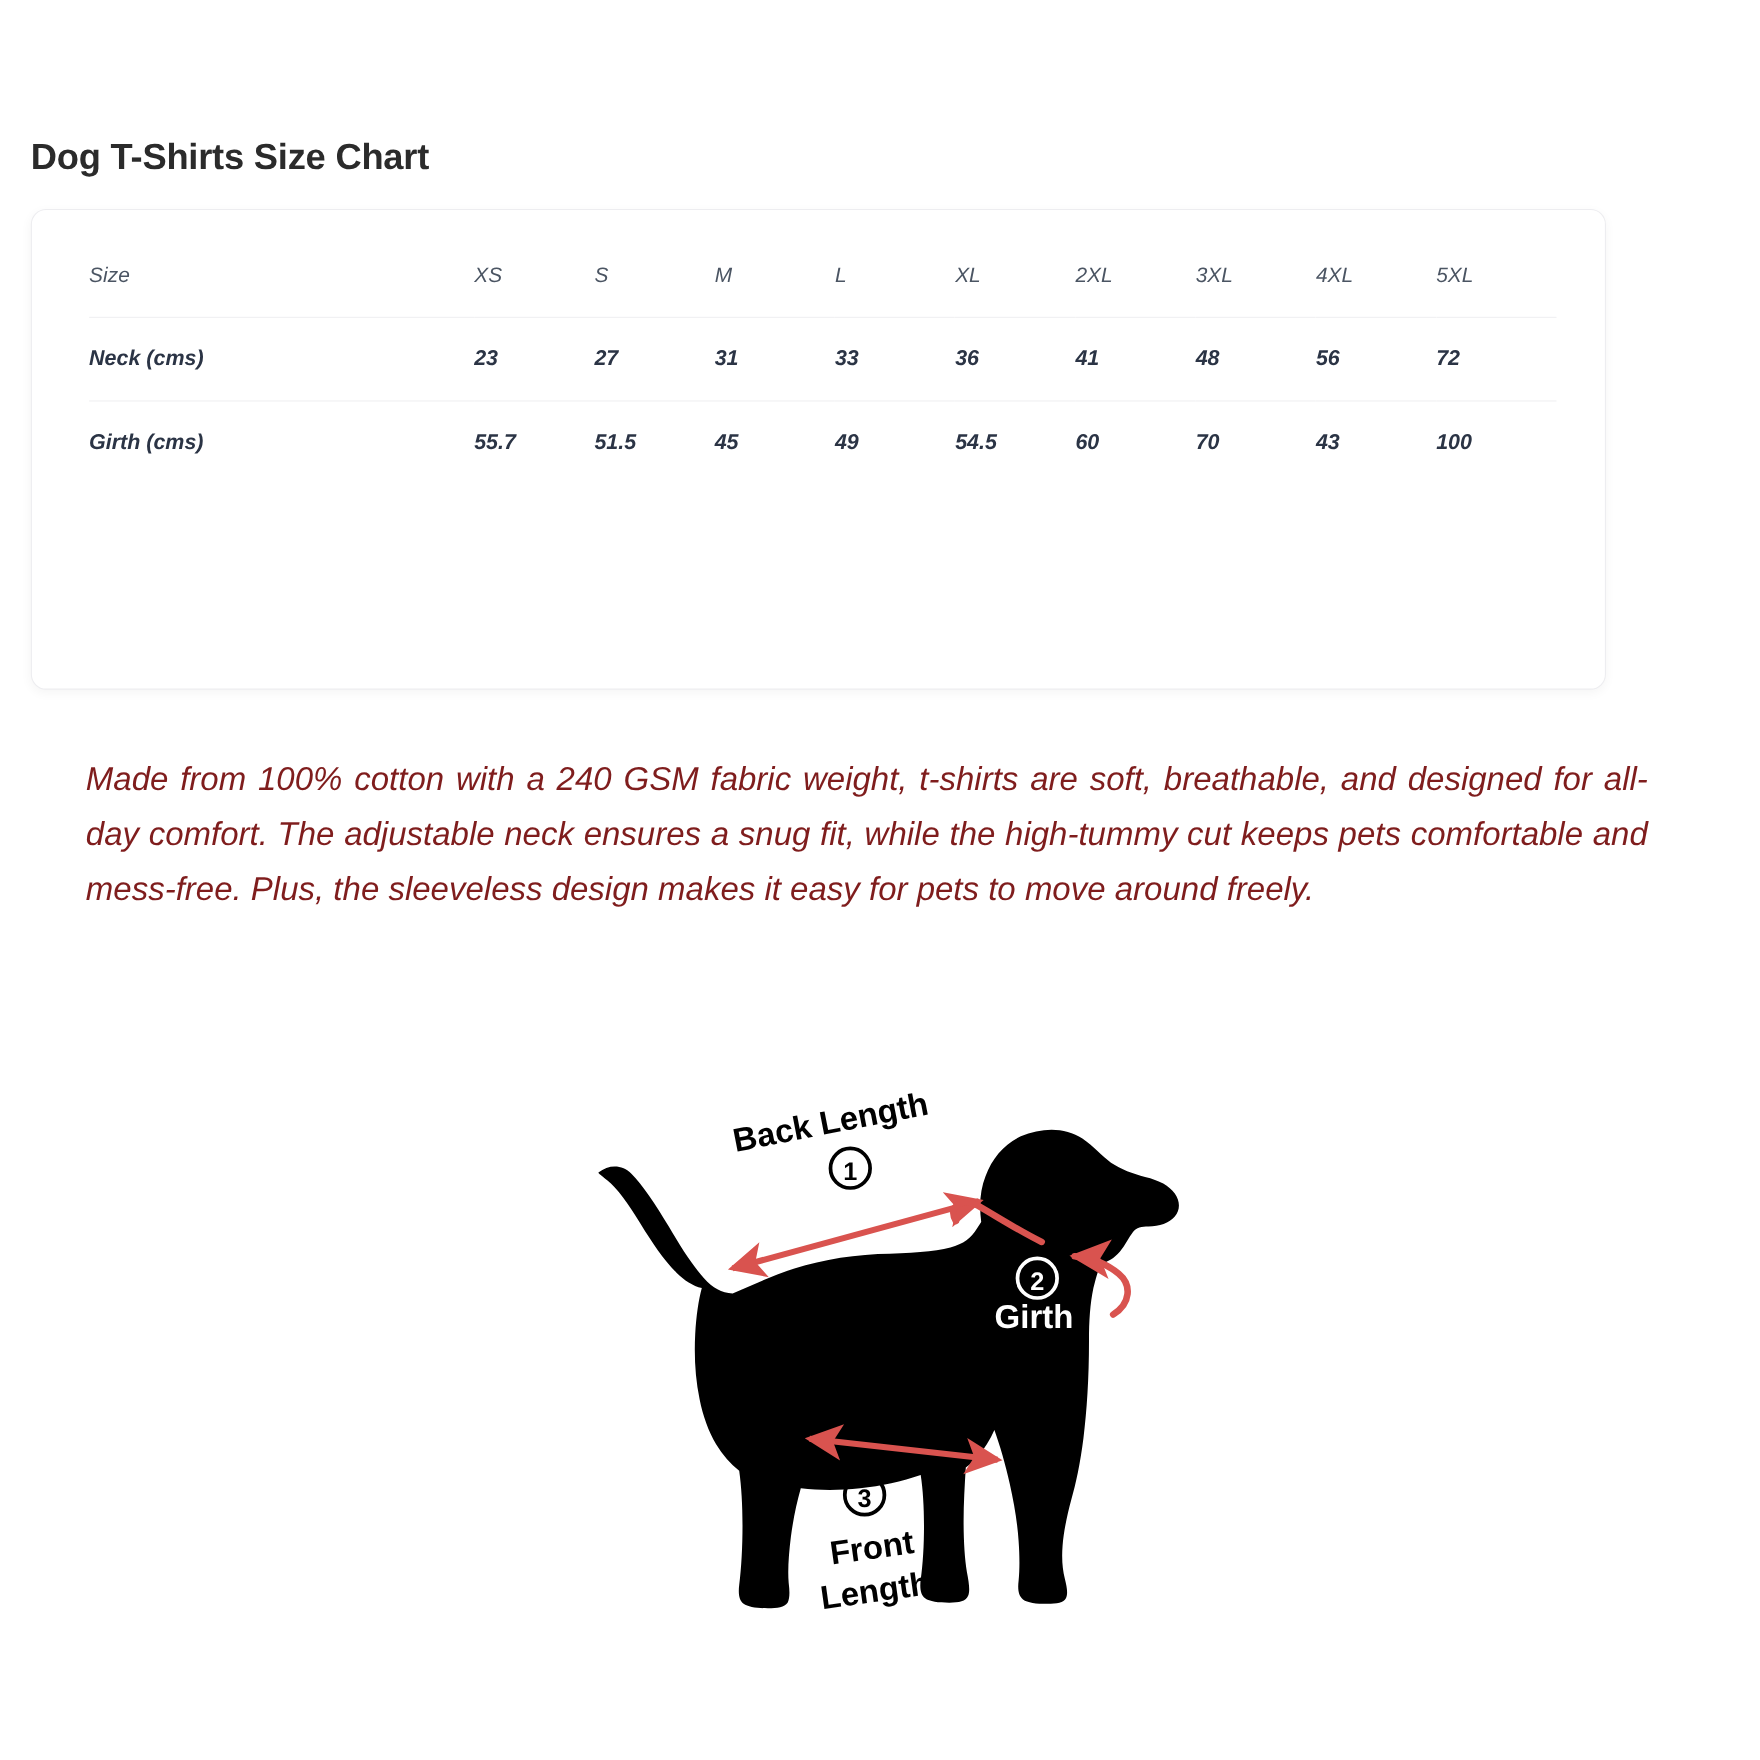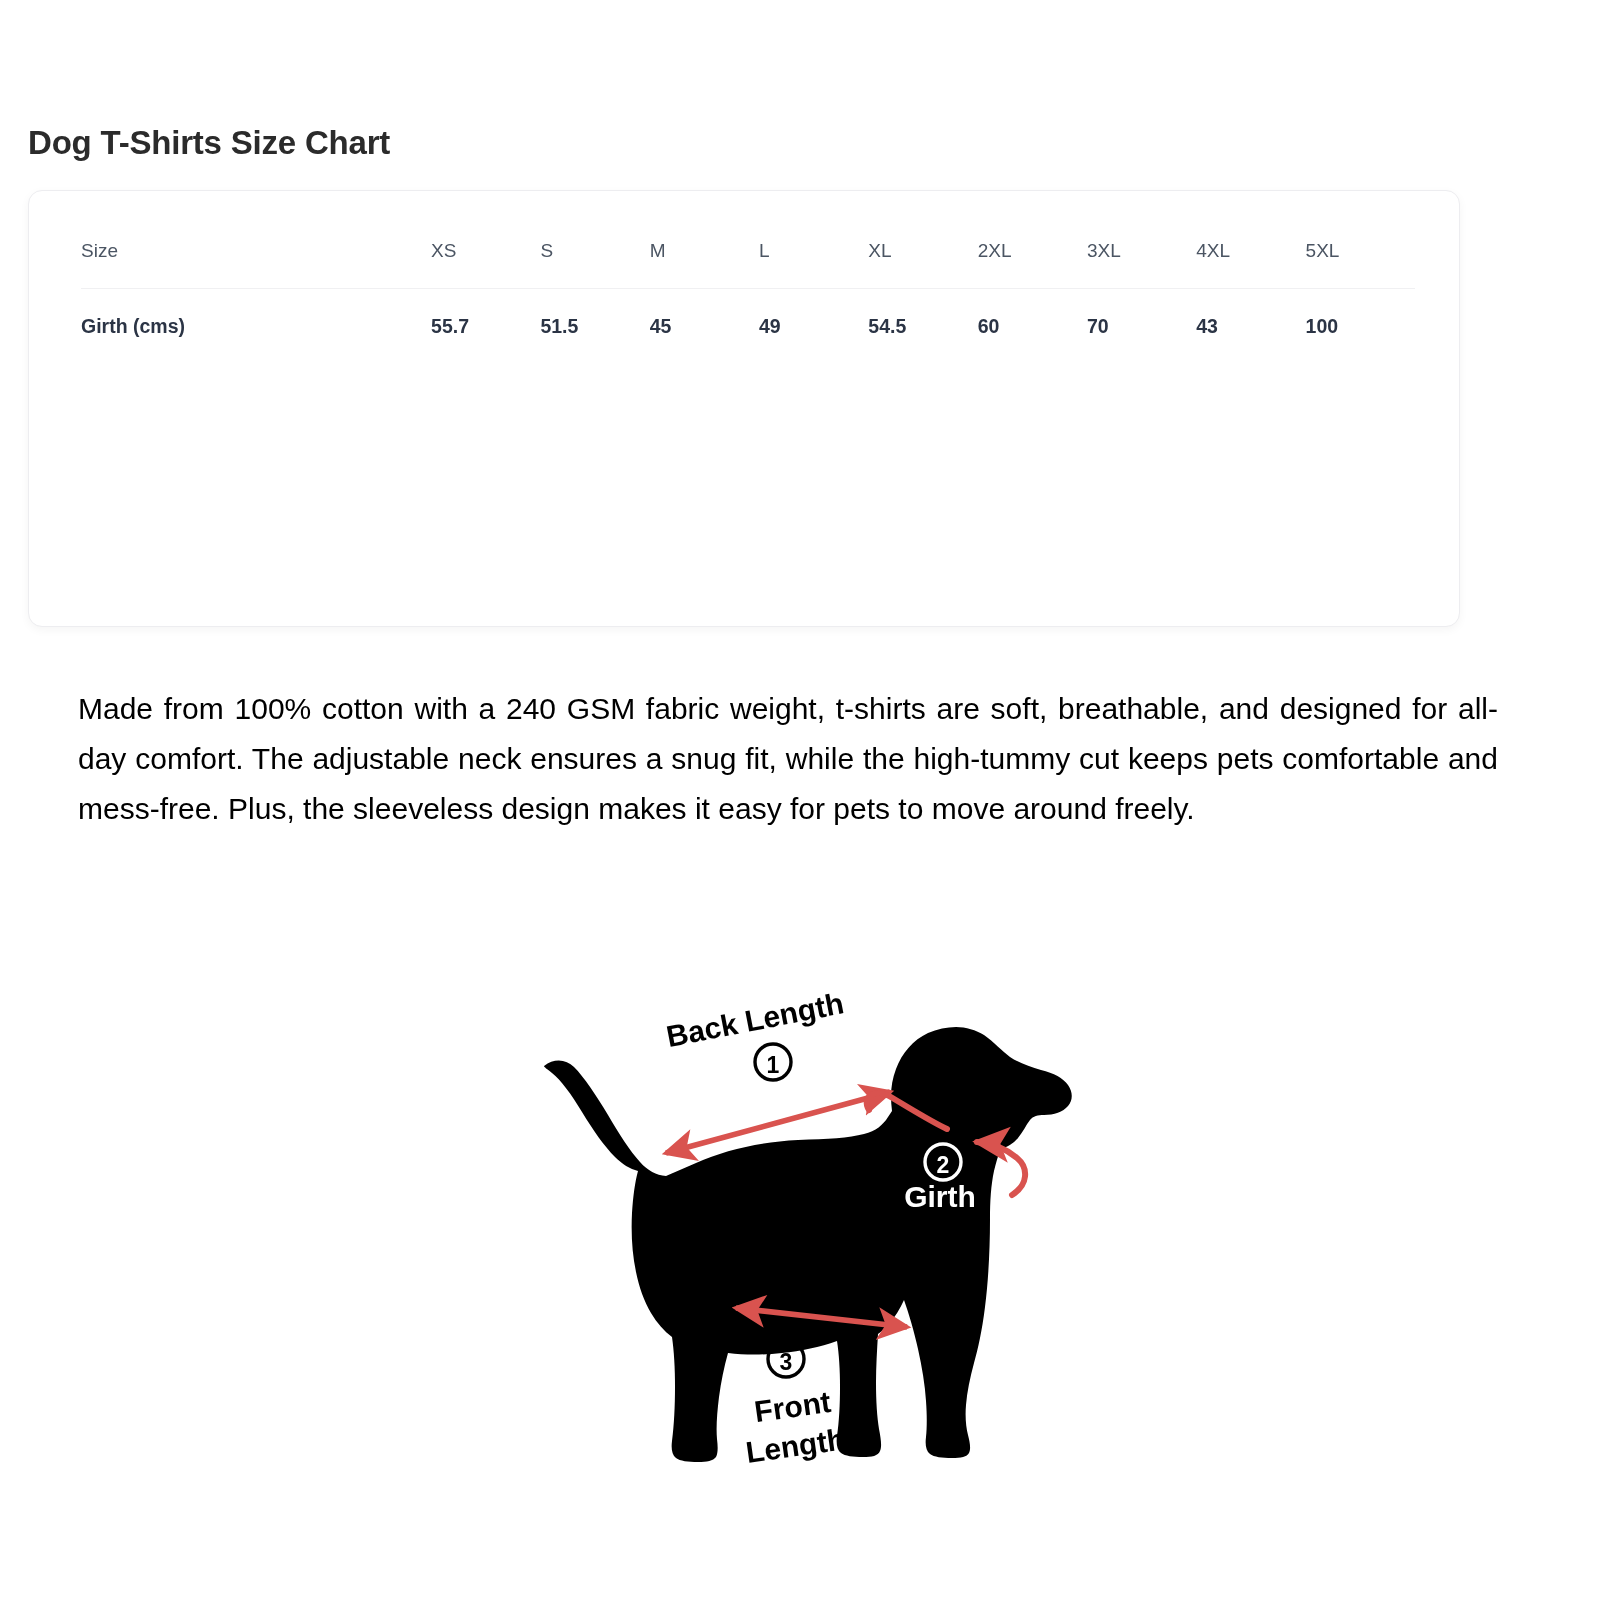--- a/index.html
+++ b/index.html
@@ -44,20 +44,21 @@
     overflow: hidden;
   }
 
   table.size-table {
     position: absolute;
     left: 52px;
     top: 22px;
     width: 1334px;
     border-collapse: collapse;
     table-layout: fixed;
+    font-style: italic;
   }
 
   table.size-table col.label-col { width: 350px; }
   table.size-table col.val-col   { width: 109.3px; }
 
   table.size-table th,
   table.size-table td {
     padding: 0;
     height: 75.5px;
     vertical-align: middle;
@@ -89,24 +90,25 @@
   }
 
   
   .description {
     position: absolute;
     left: 78px;
     top: 684px;
     width: 1420px;
     font-size: 30px;
     line-height: 50px;
-    color: #000000;
+    color: #7f1d1d;
     text-align: justify;
     text-justify: inter-word;
     font-weight: 400;
+    font-style: italic;
   }
 
   
   .diagram-wrap {
     position: absolute;
     left: 520px;
     top: 935px;
     width: 560px;
     height: 560px;
   }
@@ -141,20 +143,32 @@
           <th class="h-val">M</th>
           <th class="h-val">L</th>
           <th class="h-val">XL</th>
           <th class="h-val">2XL</th>
           <th class="h-val">3XL</th>
           <th class="h-val">4XL</th>
           <th class="h-val">5XL</th>
         </tr>
       </thead>
       <tbody>
+        <tr>
+          <td class="r-label">Neck (cms)</td>
+          <td class="r-val">23</td>
+          <td class="r-val">27</td>
+          <td class="r-val">31</td>
+          <td class="r-val">33</td>
+          <td class="r-val">36</td>
+          <td class="r-val">41</td>
+          <td class="r-val">48</td>
+          <td class="r-val">56</td>
+          <td class="r-val">72</td>
+        </tr>
         <tr>
           <td class="r-label">Girth (cms)</td>
           <td class="r-val">55.7</td>
           <td class="r-val">51.5</td>
           <td class="r-val">45</td>
           <td class="r-val">49</td>
           <td class="r-val">54.5</td>
           <td class="r-val">60</td>
           <td class="r-val">70</td>
           <td class="r-val">43</td>

